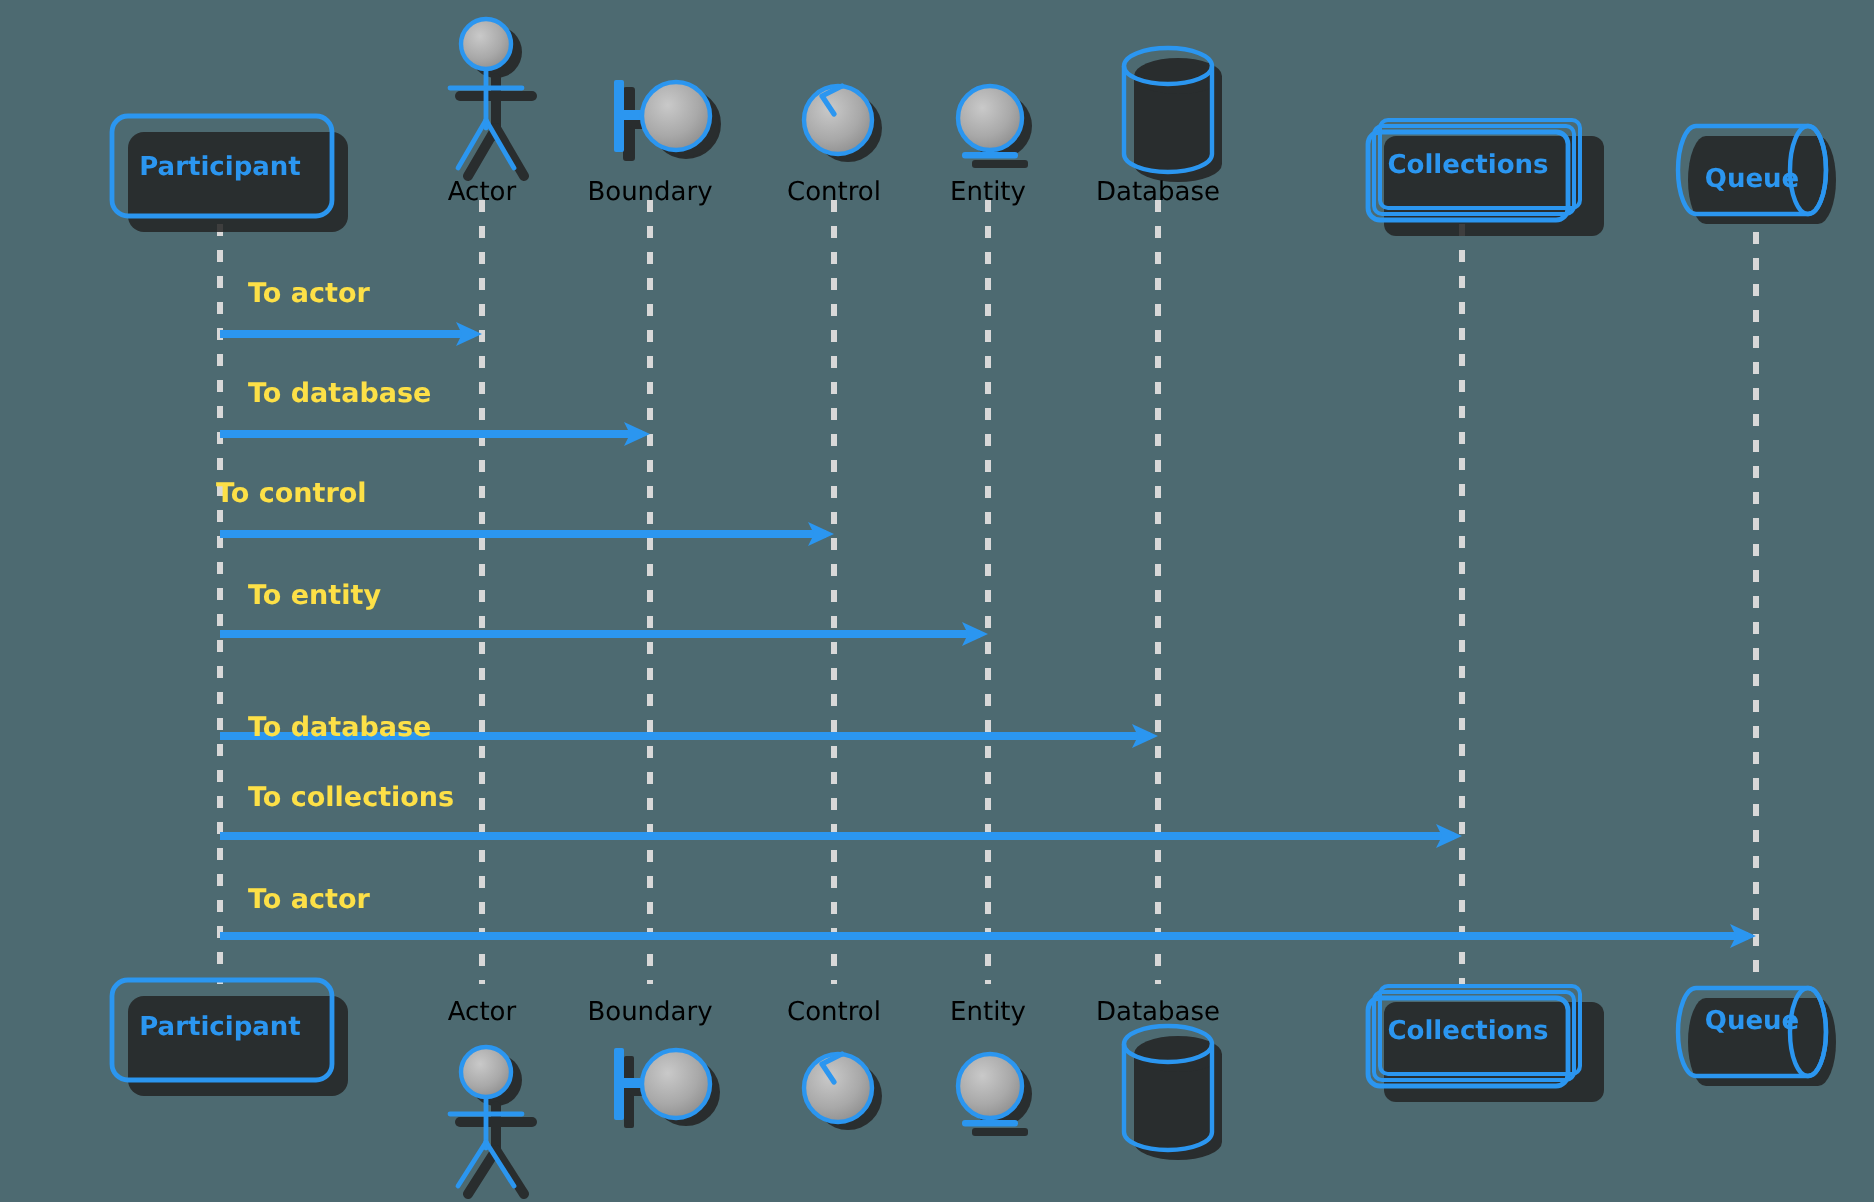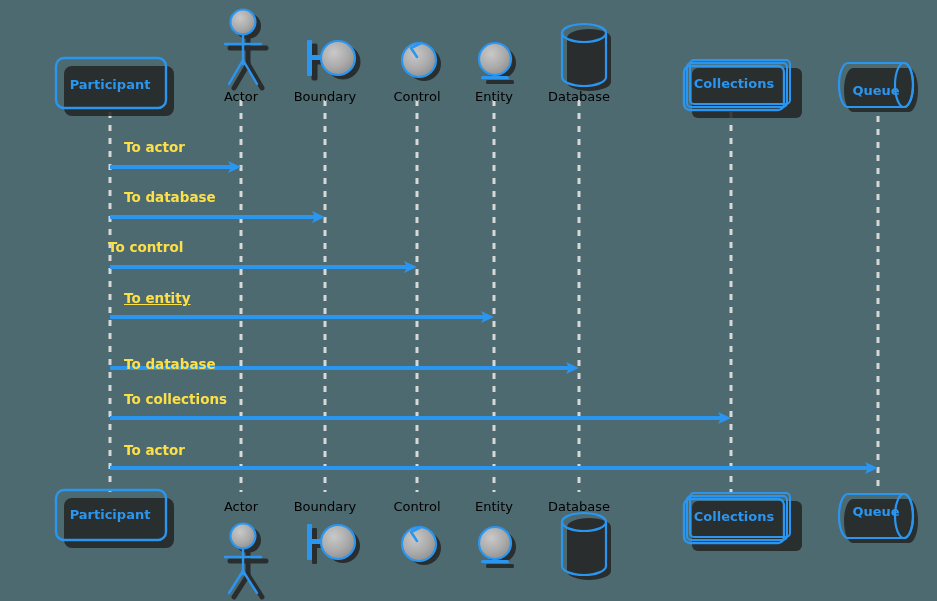--- a/index.html
+++ b/index.html
@@ -266,21 +266,21 @@
   <div class="node-label" style="left:325px; top:89px;">Boundary</div>
   <div class="node-label" style="left:417px; top:89px;">Control</div>
   <div class="node-label" style="left:494px; top:89px;">Entity</div>
   <div class="node-label" style="left:579px; top:89px;">Database</div>
   <div class="box-label" style="left:734px; top:83px;">Collections</div>
   <div class="box-label" style="left:876px; top:90px;">Queue</div>
 
   <div class="msg-label" style="left:124px; top:139px;">To actor</div>
   <div class="msg-label" style="left:124px; top:189px;">To database</div>
   <div class="msg-label" style="left:108px; top:239px;">To control</div>
-  <div class="msg-label" style="left:124px; top:290px;text-decoration:underline;">To entity</div>
+  <div class="msg-label" style="left:124px; top:290px;">To entity</div>
   <div class="msg-label" style="left:124px; top:356px;text-align:right;">To database</div>
   <div class="msg-label" style="left:124px; top:391px;">To collections</div>
   <div class="msg-label" style="left:124px; top:442px;">To actor</div>
 
   <div class="box-label" style="left:110px; top:514px;">Participant</div>
   <div class="node-label" style="left:241px; top:499px;">Actor</div>
   <div class="node-label" style="left:325px; top:499px;">Boundary</div>
   <div class="node-label" style="left:417px; top:499px;">Control</div>
   <div class="node-label" style="left:494px; top:499px;">Entity</div>
   <div class="node-label" style="left:579px; top:499px;">Database</div>

